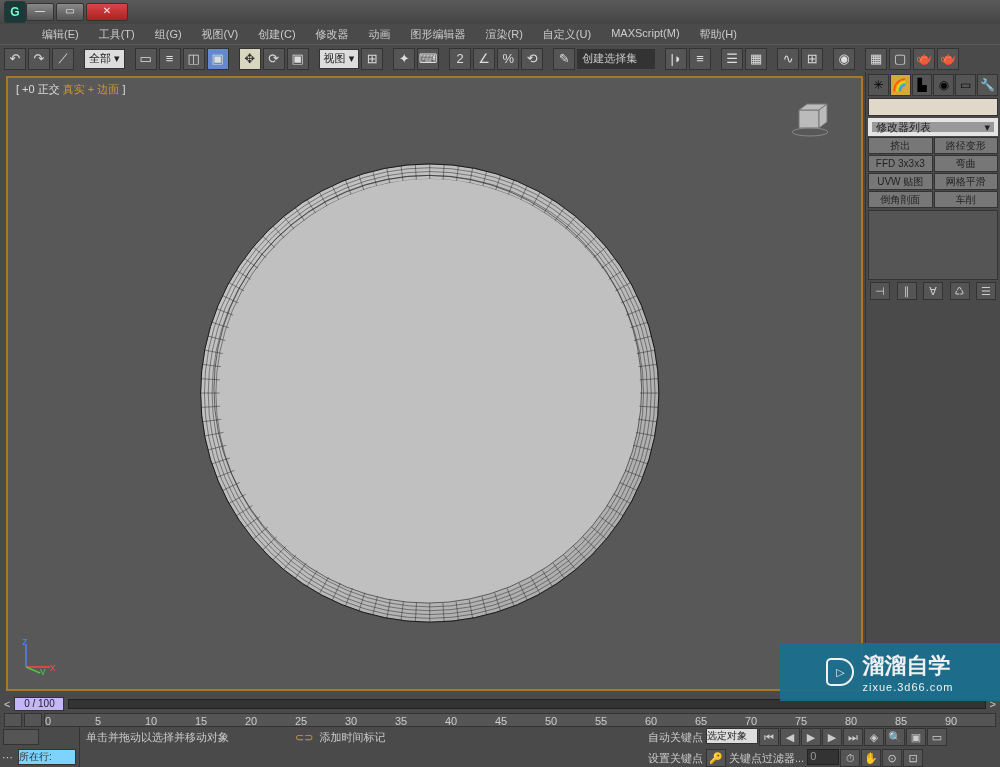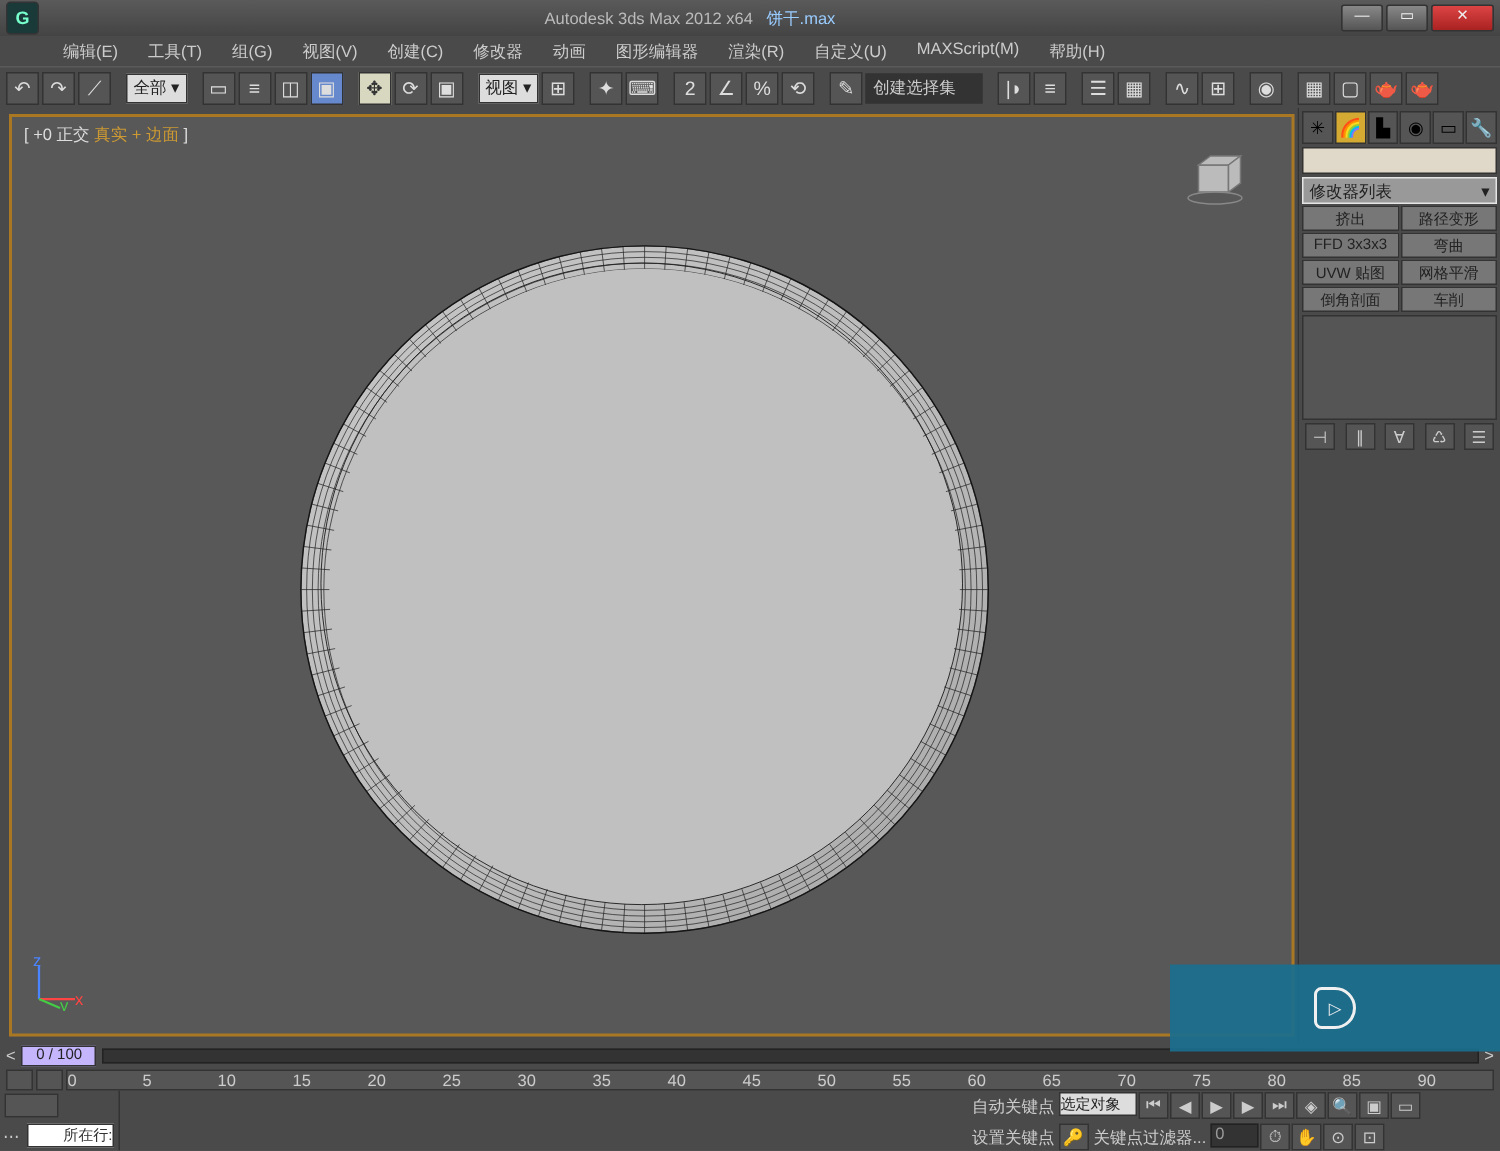--- a/index.html
+++ b/index.html
@@ -30,63 +30,60 @@
 .vp-label { position: absolute; top: 4px; left: 8px; color: #ddd; font-size: 12px; }
 .vp-label .gold { color: #cc9933; margin-top: 10px; }
 .viewcube { position: absolute; top: 24px; right: 30px; width: 42px; height: 36px; }
 .axis-gizmo { position: absolute; bottom: 12px; left: 12px; }
 
 .command-panel { width: 135px; background: #4a4a4a; border-left: 1px solid #333; padding: 2px; }
 .cp-tabs { display: flex; height: 22px; gap: 1px; margin-bottom: 2px; }
 .cp-tab { flex: 1; background: #555; border: 1px solid #333; display: flex; align-items: center; justify-content: center; font-size: 12px; }
 .cp-tab.active { background: #d4aa33; }
 .cp-name { height: 18px; background: #e0d8c8; border: 1px solid #333; margin-bottom: 2px; }
-.cp-list-hdr { height: 18px; background: #999; border: 1px solid #e5e5e5; color: #222; padding: 2px 4px; display: flex; justify-content: space-between; align-items: center; }
+.cp-list-hdr { height: 18px; background: #999; border: 4px solid #e5e5e5; color: #222; padding: 2px 4px; display: flex; justify-content: space-between; align-items: center; }
 .cp-mod-row { display: flex; height: 17px; gap: 1px; margin-top: 1px; }
 .cp-mod-btn { flex: 1; background: #777; border: 1px solid #333; color: #222; display: flex; align-items: center; justify-content: center; font-size: 10px; cursor: pointer; }
 .cp-stack { height: 70px; background: #555; border: 1px solid #333; margin-top: 2px; }
 .cp-bottom-btns { display: flex; justify-content: space-between; gap: 3px; margin-top: 2px; padding: 0 2px; }
 .cp-bbtn { width: 20px; height: 18px; background: #555; border: 1px solid #333; color: #ccc; display: flex; align-items: center; justify-content: center; }
 
 .time-slider { height: 18px; background: #4a4a4a; display: flex; align-items: center; padding: 0 4px; gap: 4px; }
 .ts-thumb { width: 50px; height: 14px; background: #c4b5fd; border: 1px solid #333; color: #222; text-align: center; font-size: 10px; line-height: 12px; }
 .ts-track { flex: 1; height: 10px; background: #333; border: 1px solid #222; }
 
 .track-bar { height: 14px; background: #4a4a4a; display: flex; align-items: center; padding: 0 4px; }
 .tb-btn { width: 18px; height: 14px; background: #555; border: 1px solid #333; margin-right: 2px; }
 .ruler { flex: 1; height: 14px; background: #555; position: relative; border: 1px solid #333; color: #ccc; font-size: 9px;}
 .ruler-tick { position: absolute; top: 1px; }
 
 .status-bar { height: 40px; background: #4a4a4a; display: flex; }
 .sb-left { width: 80px; border-right: 1px solid #333; }
 .sb-row { height: 20px; display: flex; align-items: center; }
-.pink-btn { width: 72px; height: 16px; background: #ffffff; border: 1px solid #333; color: #333; text-align: right; font-size: 10px; margin: 1px 3px; }
+.pink-btn { width: 72px; height: 16px; background: #7dd3fc; border: 1px solid #333; color: #333; text-align: left; font-size: 10px; margin: 1px 3px; }
 .sb-mid { flex: 1; padding: 0 6px; }
 .sb-prompt { color: #ccc; height: 20px; display: flex; align-items: center; gap: 6px; }
 .sb-field { display: inline-flex; align-items: center; gap: 2px; color: #ccc; }
 .sb-input { width: 54px; height: 16px; background: #333; border: 1px solid #222; color: #999; padding: 0 2px; }
 .lock-icon { color: #cc9933; }
 .sb-right { width: 355px; display: flex; flex-wrap: wrap; align-content: flex-start; gap: 1px; padding: 1px; }
 .sb-rbtn { width: 20px; height: 18px; background: #555; border: 1px solid #333; color: #ccc; display: flex; align-items: center; justify-content: center; font-size: 11px; }
 .sb-rlbl { color: #ccc; padding: 2px 2px; }
 .sb-rdrop { width: 52px; height: 16px; background: #ddd; border: 1px solid #333; color: #222; font-size: 10px; }
 
 .watermark { position: absolute; right: 0; bottom: 66px; width: 220px; height: 58px; background: #1a6f8f; color: #fff; display: flex; align-items: center; justify-content: center; gap: 8px; opacity: 0.92; }
 .wm-play { width: 28px; height: 28px; border: 2px solid #fff; border-radius: 5px 14px 14px 5px; display: flex; align-items: center; justify-content: center; }
 .wm-txt { font-size: 22px; font-weight: bold; }
 .wm-sub { font-size: 11px; letter-spacing: 1px; }
 </style>
 </head>
 <body>
 
 <div class="titlebar">
   <div class="app-icon">G</div>
-  <div class="title-text">
-    <span>Autodesk 3ds Max  2012 x64</span> &nbsp; <span class="title-file">饼干.max</span>
-  </div>
   <div class="winbtns">
     <div class="winbtn">—</div>
     <div class="winbtn">▭</div>
     <div class="winbtn close">✕</div>
   </div>
 </div>
 
 <div class="menubar">
   <div class="menuitem">编辑(E)</div>
   <div class="menuitem">工具(T)</div>
@@ -379,20 +376,25 @@
   <div class="sb-left">
     <div class="sb-row">
         <div style="width:36px;height:16px;background:#555;border:1px solid #333;margin:1px 3px"></div>
       </div>
     <div class="sb-row">
       <span style="color:#ccc;padding:0 2px">⋯</span>
       <div class="pink-btn">所在行:</div>
     </div>
   </div>
   <div class="sb-mid">
+    <div class="sb-prompt">
+      <span>单击并拖动以选择并移动对象</span>
+      <span style="margin-left:60px;color:#cc9933">⊂⊃</span>
+      <span>添加时间标记</span>
+    </div>
   </div>
   <div class="sb-right">
     <span class="sb-rlbl">自动关键点</span>
     <span class="sb-rdrop">选定对象</span>
     <div class="sb-rbtn">⏮</div>
     <div class="sb-rbtn">◀</div>
     <div class="sb-rbtn">▶</div>
     <div class="sb-rbtn">▶</div>
     <div class="sb-rbtn">⏭</div>
     <div class="sb-rbtn">◈</div>
@@ -406,13 +408,17 @@
     <span class="sb-input" style="width:32px">0</span>
     <div class="sb-rbtn">⏱</div>
     <div class="sb-rbtn">✋</div>
     <div class="sb-rbtn">⊙</div>
     <div class="sb-rbtn">⊡</div>
   </div>
 </div>
 
 <div class="watermark">
   <div class="wm-play">▷</div>
+  <div>
+    <div class="wm-txt">溜溜自学</div>
+    <div class="wm-sub">zixue.3d66.com</div>
+  </div>
 </div>
 
 </body></html>

